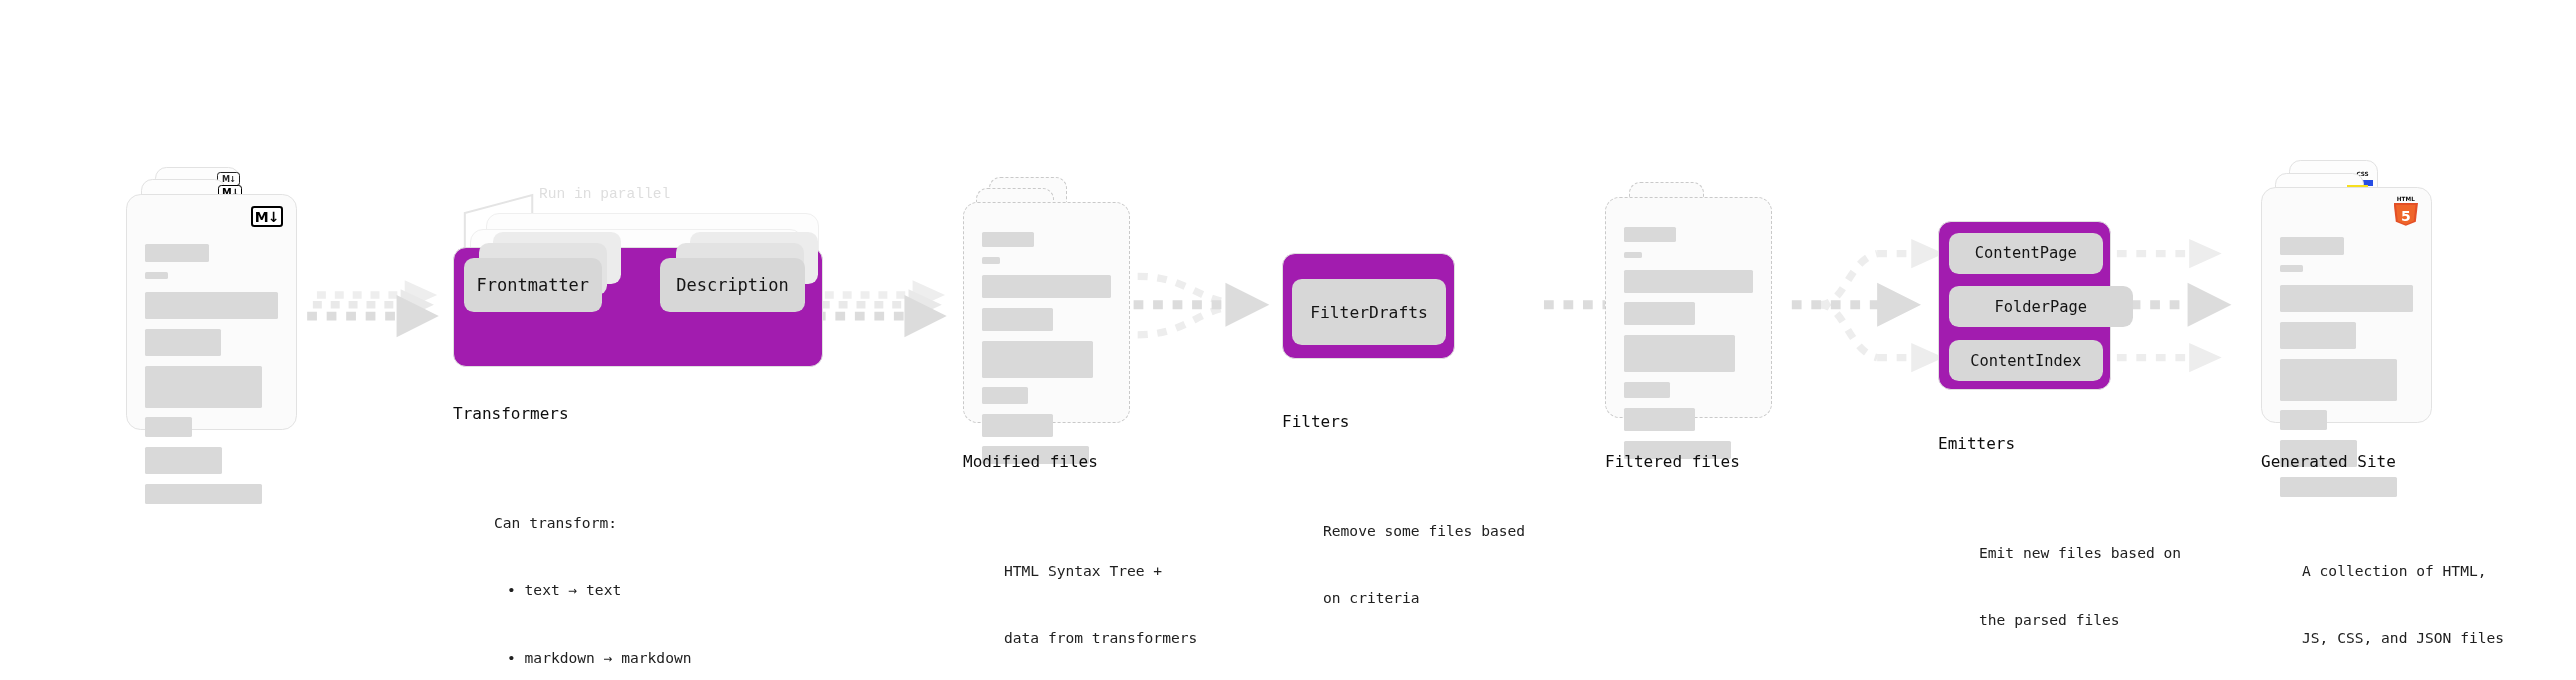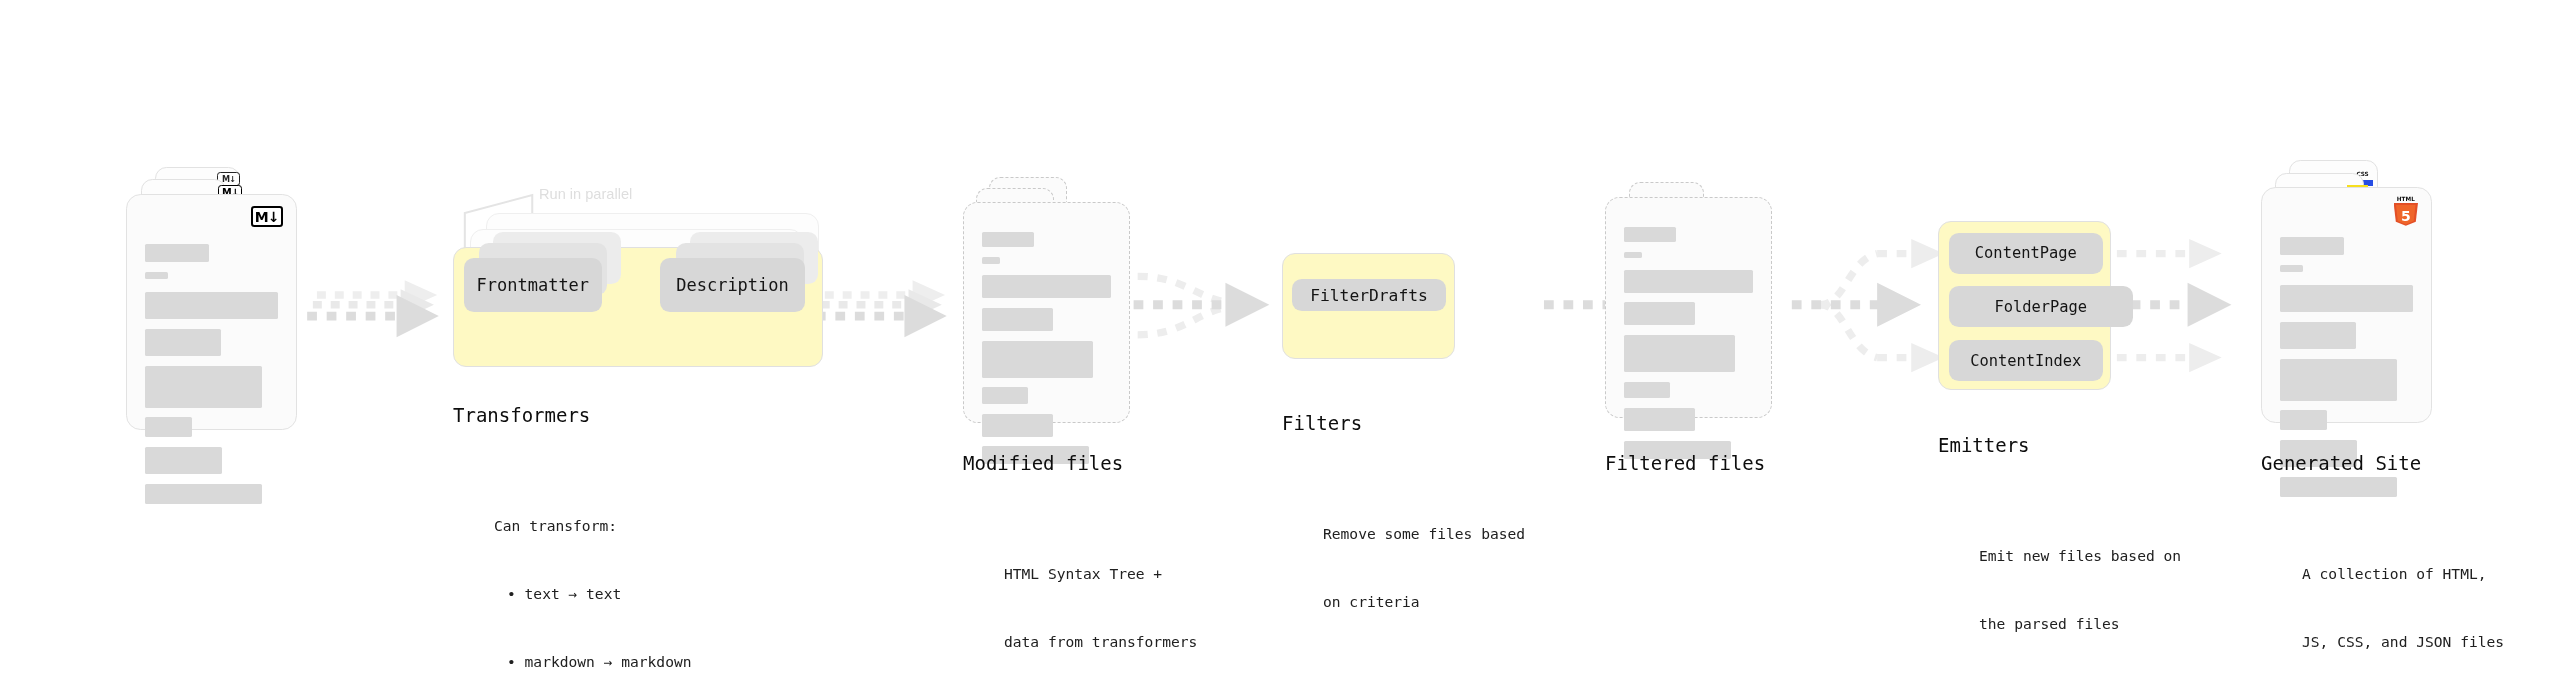--- a/index.html
+++ b/index.html
@@ -108,21 +108,21 @@
     position: absolute; top: -8.1px; left: 0; width: 21px;
     text-align: center; font-size: 5.7px; font-weight: bold; color: #111;
     font-family: "DejaVu Sans", "Liberation Sans", sans-serif;
   }
 
   
   .proc-box {
     position: absolute;
     border: 1.6px solid #e0e0e0;
     border-radius: 13px;
-    background: #fef9c3;
+    background: #a21caf;
   }
   .proc-box.ghost { background: #fdfdfd; border-color: #efefef; }
 
   .chip {
     position: absolute;
     background: #d7d7d7;
     border-radius: 9.8px;
     display: flex; align-items: center; justify-content: center;
     font-family: "DejaVu Sans Mono", "Liberation Mono", monospace;
     font-size: 17px;
@@ -133,37 +133,37 @@
   .chip.ghost-b { background: #ececec; }
 
   
   .caption {
     position: absolute;
     font-family: "DejaVu Sans Mono", "Liberation Mono", monospace;
     color: #111111;
     white-space: pre;
   }
   .caption .title {
-    font-size: 19px;
+    font-size: 16px;
     line-height: 1.15;
     color: #0d0d0d;
     display: block;
   }
   .caption .sub {
     font-size: 14.6px;
     line-height: 1.55;
     color: #202020;
     display: block;
     margin-top: 13px;
   }
   .caption .sub .li { display: block; margin-left: 41px; }
 
   .parallel-label {
     position: absolute;
-    font-family: Liberation Sans, sans-serif;
+    font-family: Liberation Mono, monospace;
     font-size: 14.6px;
     color: #dedede;
     white-space: nowrap;
   }
 
   svg.overlay {
     position: absolute;
     left: 0; top: 0;
     width: 2576px; height: 681px;
     pointer-events: none;
@@ -326,21 +326,21 @@
   <div class="caption" style="left:963px; top:423px;">
     <span class="title">Modified files</span>
     <span class="sub">
       <span class="li">HTML Syntax Tree +</span>
       <span class="li">data from transformers</span>
     </span>
   </div>
 
   <div style="position:absolute; left:1282px; top:253px;">
     <div class="proc-box" style="left:0px; top:0px; width:173px; height:106px;">
-      <div class="chip" style="left:9px; top:25px; width:154px; height:32px; font-size:16.3px;">FilterDrafts</div>
+      <div class="chip" style="left:9px; top:25px; width:154px; height:66px; font-size:16.3px;">FilterDrafts</div>
     </div>
   </div>
 
   <div class="caption" style="left:1282px; top:383px;">
     <span class="title">Filters</span>
     <span class="sub">
       <span class="li">Remove some files based</span>
       <span class="li">on criteria</span>
     </span>
   </div>

